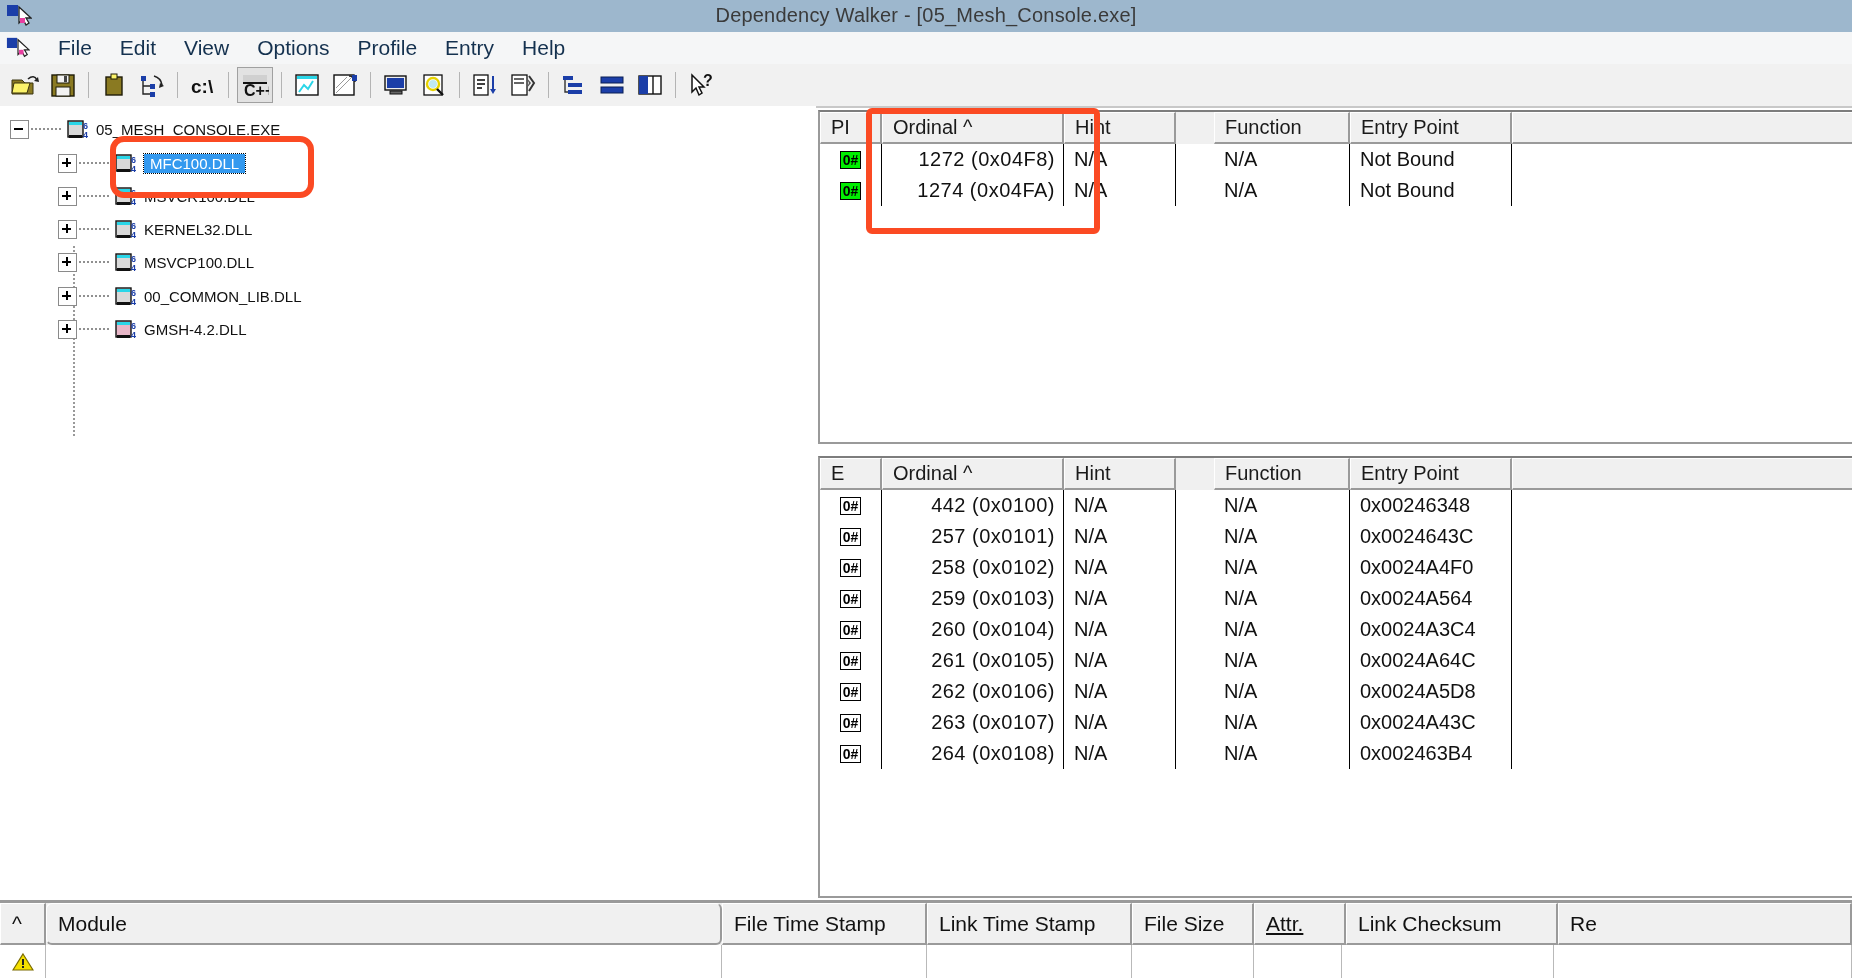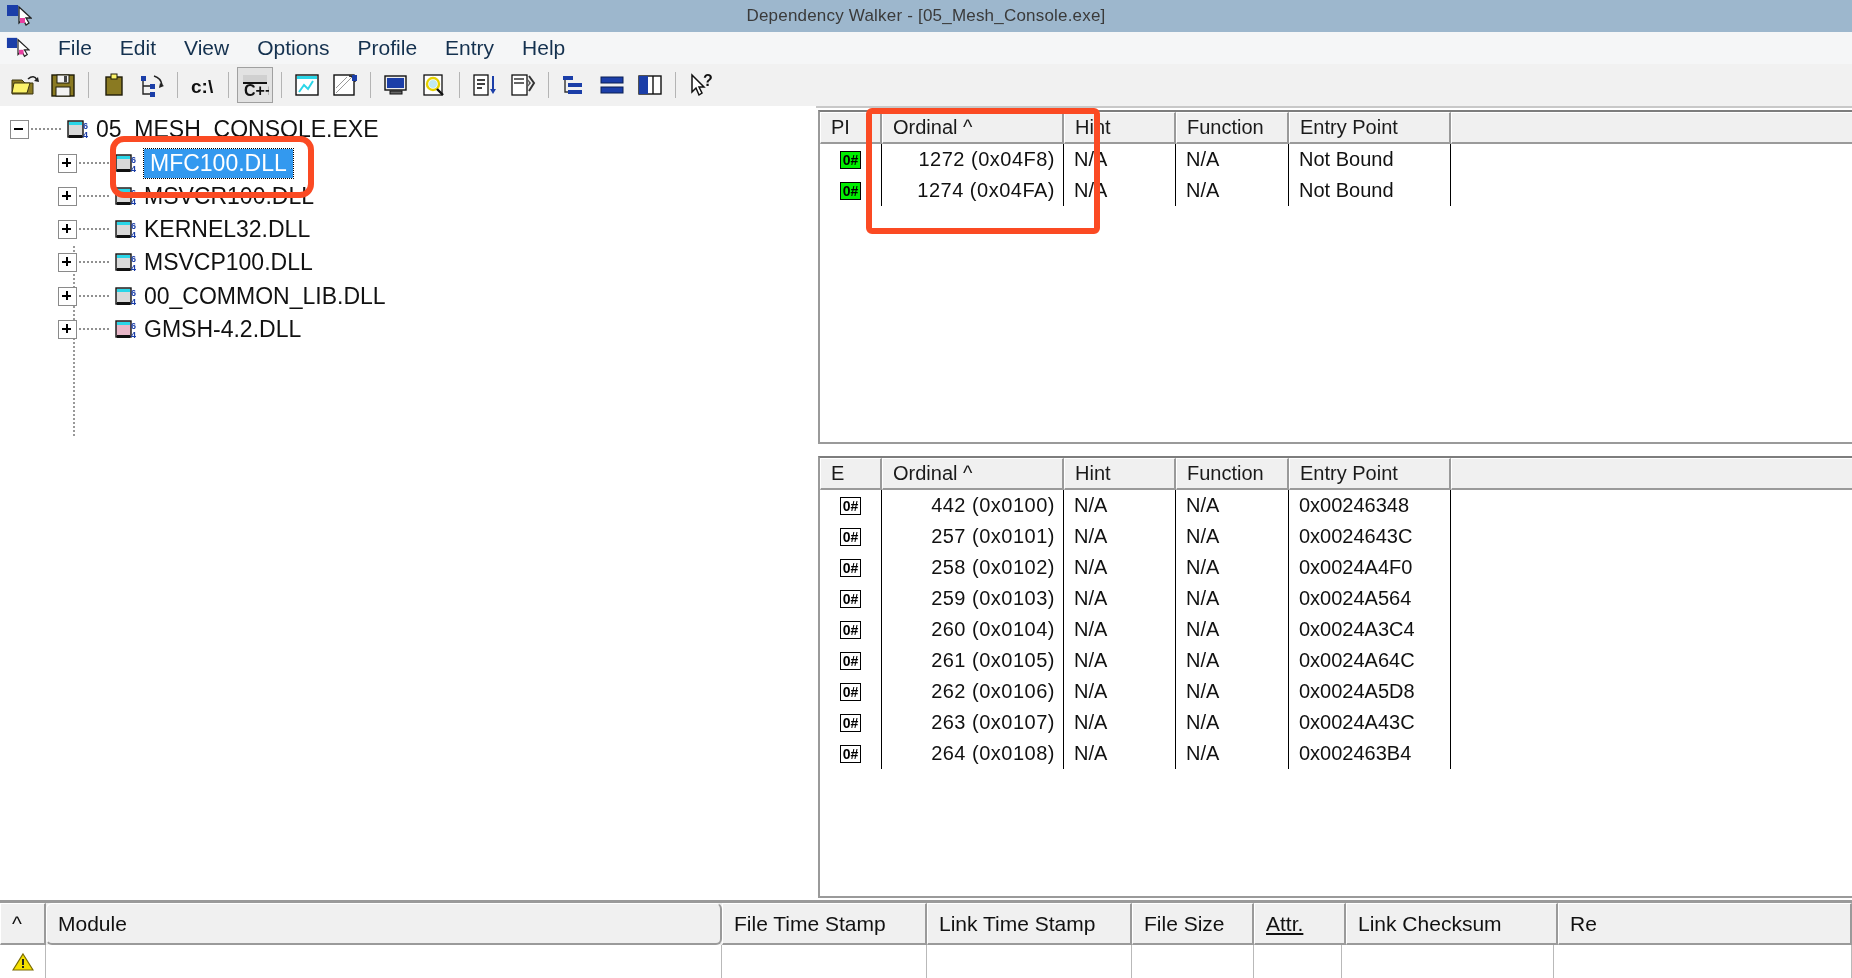--- a/index.html
+++ b/index.html
@@ -15,21 +15,21 @@
   .titlebar{
     position:absolute;left:0;top:0;width:1852px;height:32px;
     background:#9db7cd;
   }
   .titlebar .tb-icon{
     position:absolute;left:6px;top:3px;width:26px;height:26px;
   }
   .titlebar .tb-title{
     position:absolute;left:0;top:0;width:1852px;height:32px;
     line-height:31px;text-align:center;
-    font-size:17px;color:#3a3a3a;letter-spacing:.2px;
+    font-size:20px;color:#3a3a3a;letter-spacing:.2px;
     font-family:"Liberation Sans",sans-serif;
   }
 
   
   .menubar{
     position:absolute;left:0;top:32px;width:1852px;height:32px;
     background:#f5f6f7;border-bottom:1px solid #d2d2d2;
   }
   .menubar .m-appicon{position:absolute;left:6px;top:4px;width:24px;height:24px;}
   .menuitems{position:absolute;left:44px;top:0;height:32px;display:flex;align-items:center;}
@@ -65,21 +65,21 @@
     content:"";position:absolute;left:3px;top:7px;width:9px;height:1.5px;background:#000;
   }
   .tbox.plus:after{
     content:"";position:absolute;left:7px;top:3px;width:1.5px;height:9px;background:#000;
   }
   .dots{width:30px;height:1px;border-top:2px dotted #909090;margin:0 0 0 2px;flex:0 0 auto;}
   .dllicon{
     width:24px;height:22px;margin-left:6px;flex:0 0 auto;position:relative;
   }
   .tlabel{
-    margin-left:5px;font-size:23px;color:#111;white-space:nowrap;
+    margin-left:5px;font-size:15px;color:#111;white-space:nowrap;
     font-family:"Liberation Sans",sans-serif;
   }
   .tlabel.sel{
     background:#3399ef;color:#ffffff;padding:1px 6px;outline:1px dotted #000;
   }
   .vline{position:absolute;border-left:2px dotted #999;}
 
   
   .rpane{
     position:absolute;background:#ffffff;border:2px solid #9a9a9a;border-top-color:#7d7d7d;
@@ -109,21 +109,21 @@
     font-size:14px;font-weight:bold;color:#000;background:#00ef00;
     border:1px solid #000;padding:0 2px;line-height:16px;
     font-family:"Liberation Sans",sans-serif;
   }
   .badge.plain{background:#ffffff;}
 
   
   .c-flag{width:62px;}
   .c-ord{width:182px;}
   .c-hint{width:112px;}
-  .c-func{width:113px;}
+  .c-func{width:136px;margin-left:38px;}
   .c-entry{width:162px;}
   .c-tail{flex:1;border-right:none;}
 
   
   .modulebar{
     position:absolute;left:0;top:900px;width:1852px;height:78px;
     background:#ffffff;border-top:3px solid #9a9a9a;
   }
   .mod-hdr{display:flex;height:42px;background:#f0f0f0;}
   .mod-hdr .hc{

